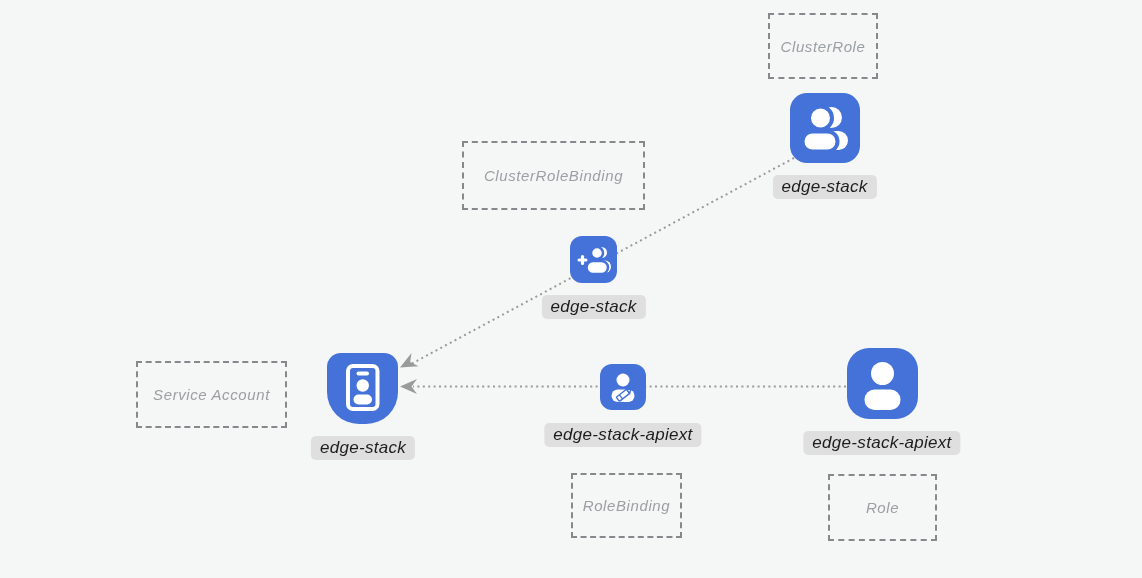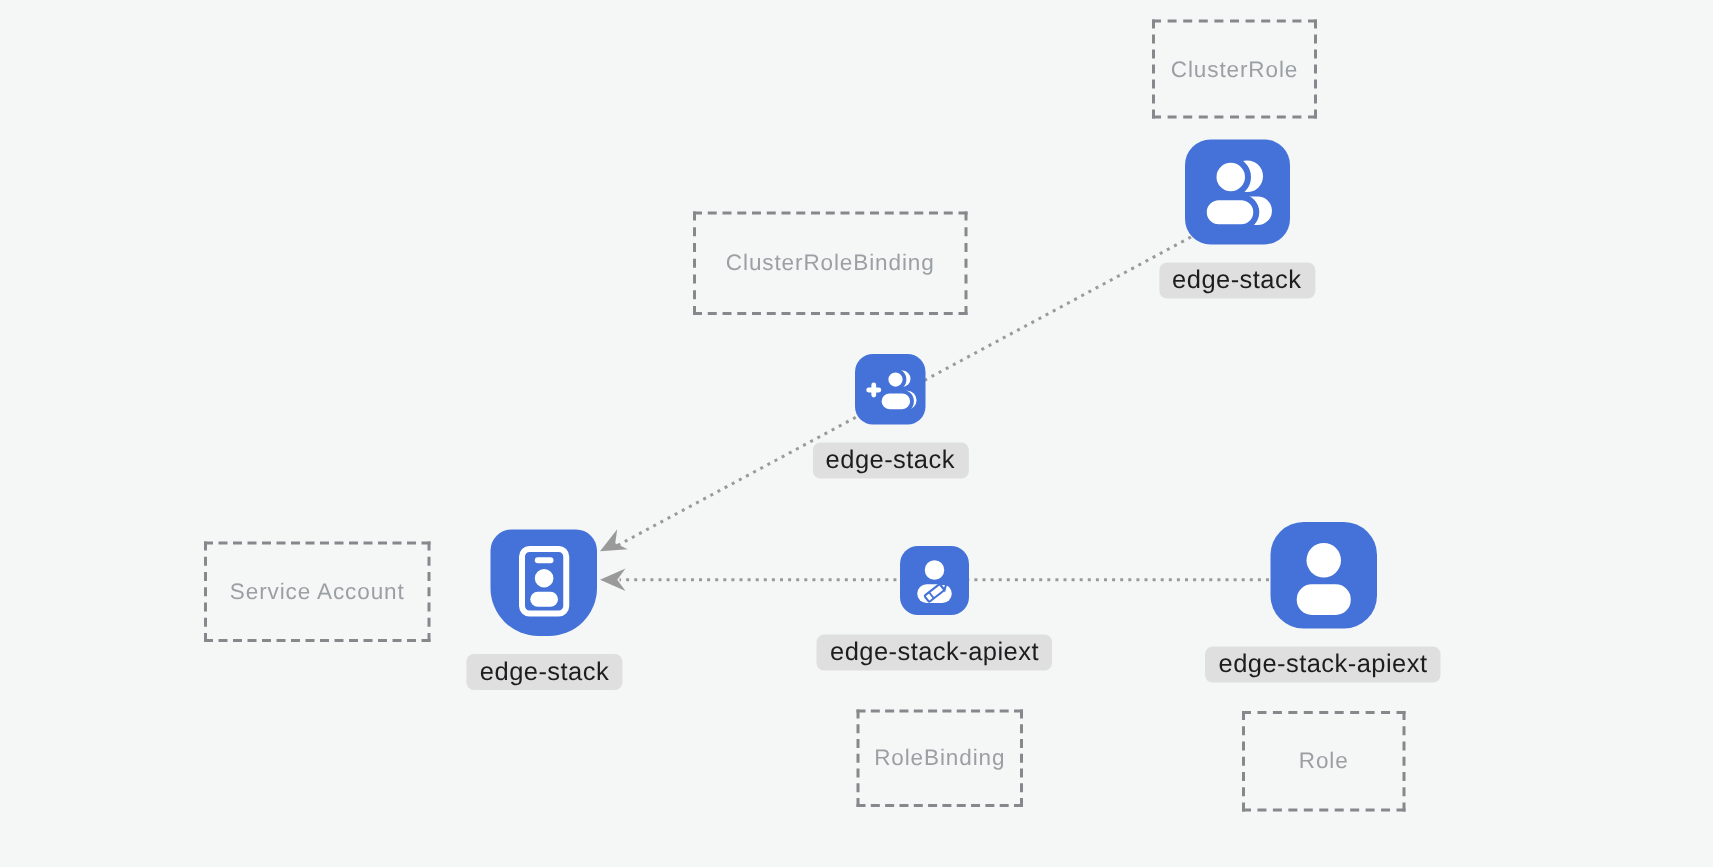--- a/index.html
+++ b/index.html
@@ -16,20 +16,21 @@
   body{
     font-family:"Liberation Sans", sans-serif;
     background:var(--canvas-bg);
   }
   .canvas{
     position:relative;
     width:1142px;
     height:578px;
     background:var(--canvas-bg);
     overflow:hidden;
+    font-style:italic;
   }
   .edges{
     position:absolute;
     left:0;top:0;
     z-index:1;
   }
   .kind-box{
     position:absolute;
     border:2px dashed var(--dashed-border);
     display:flex;

